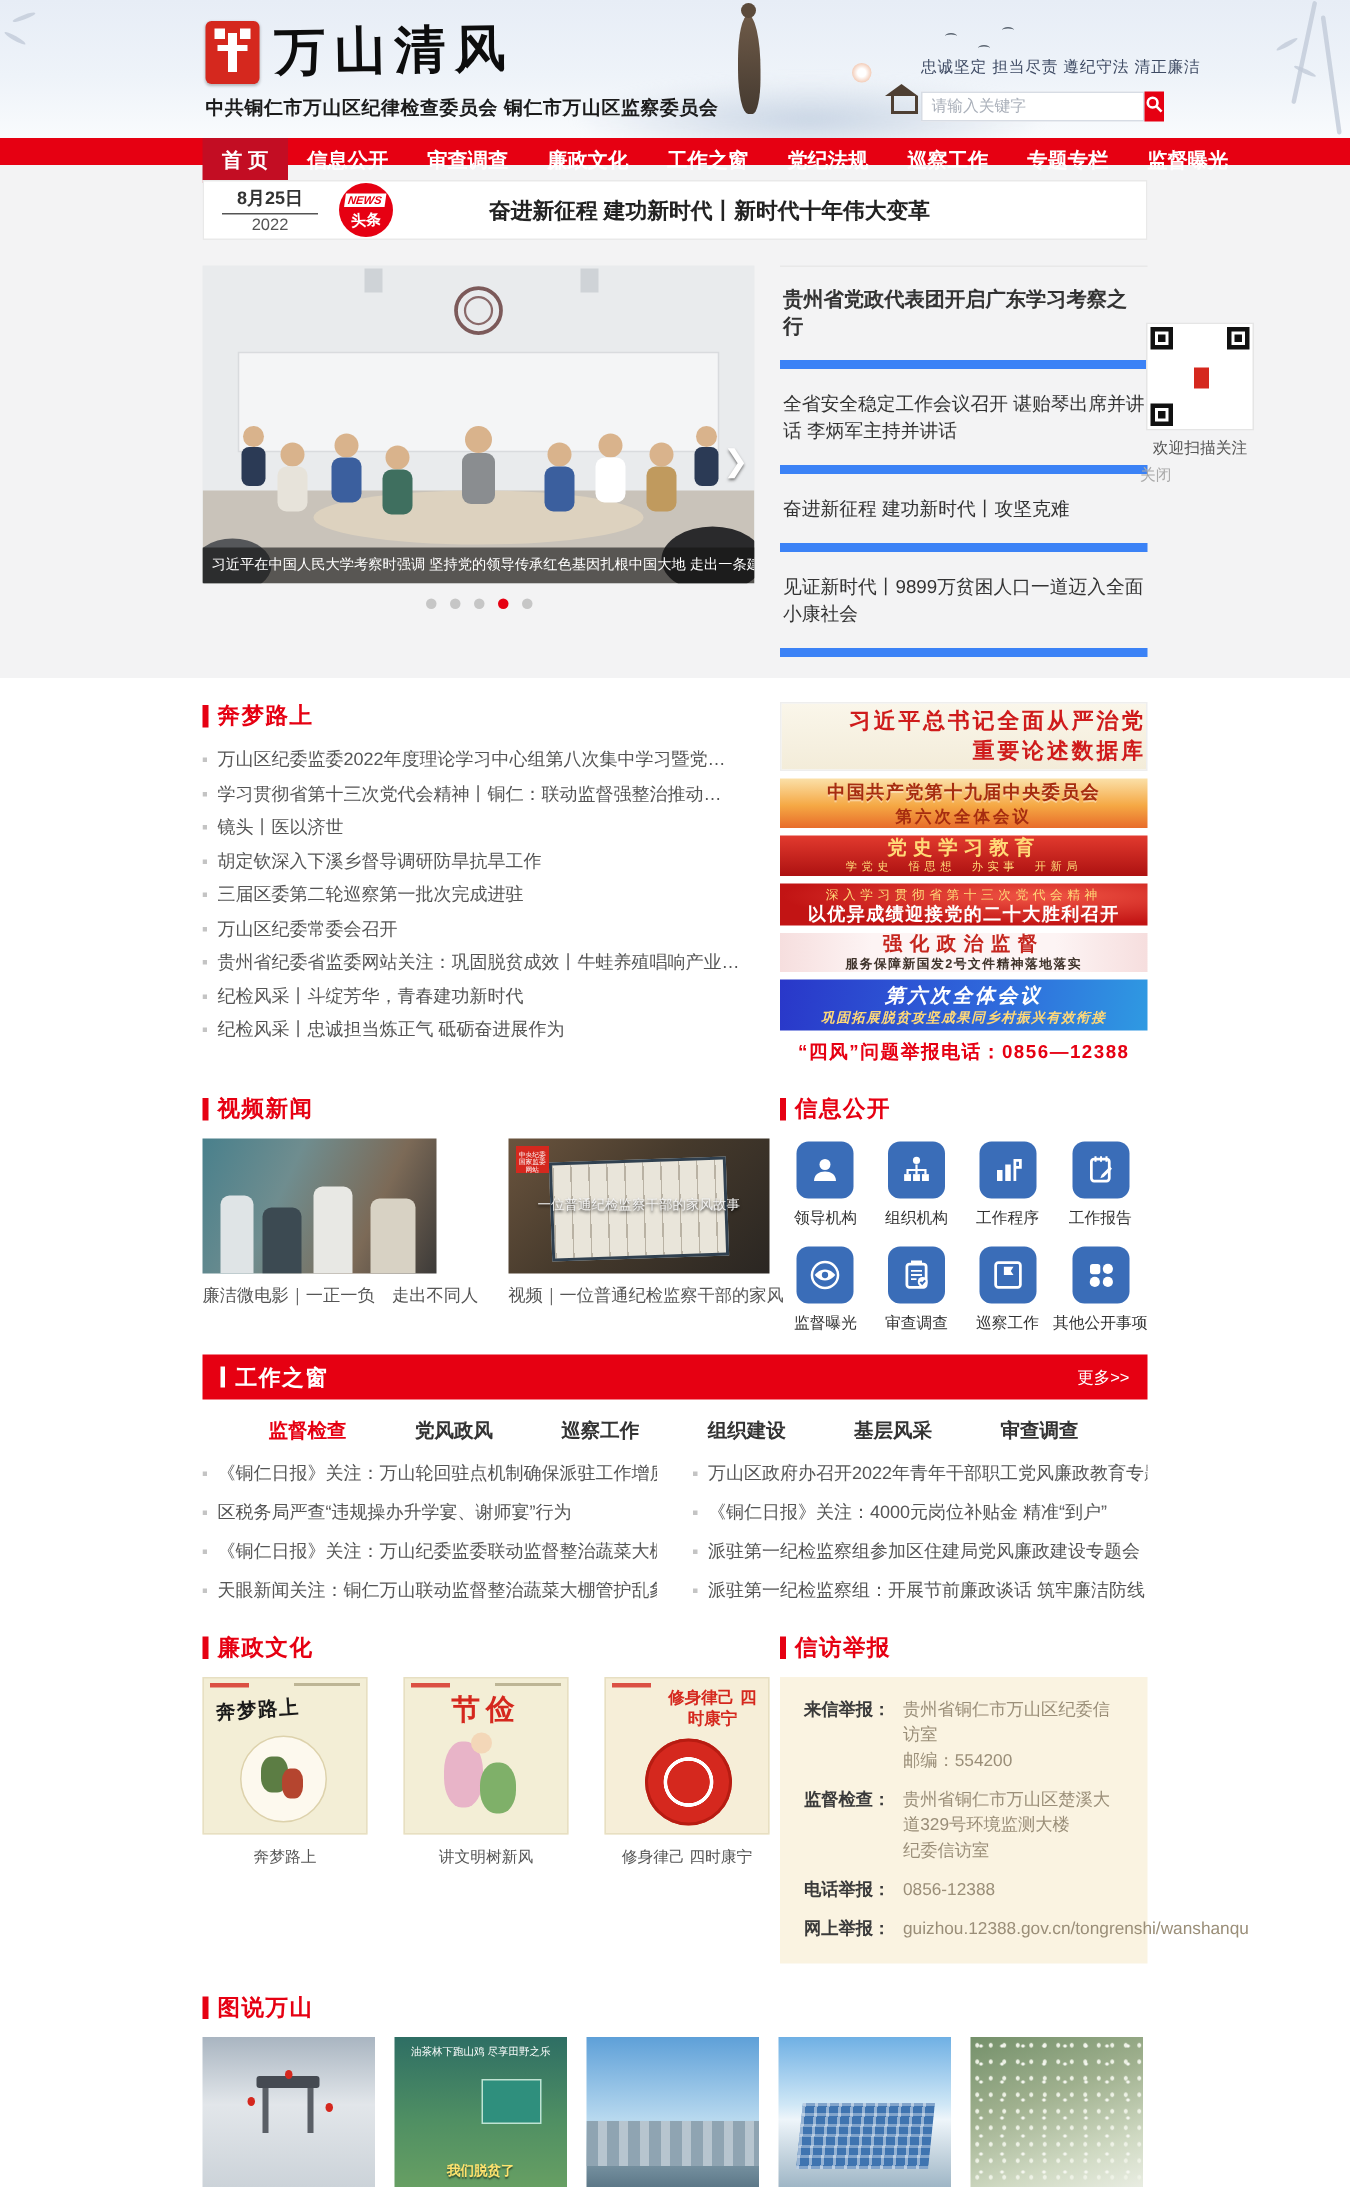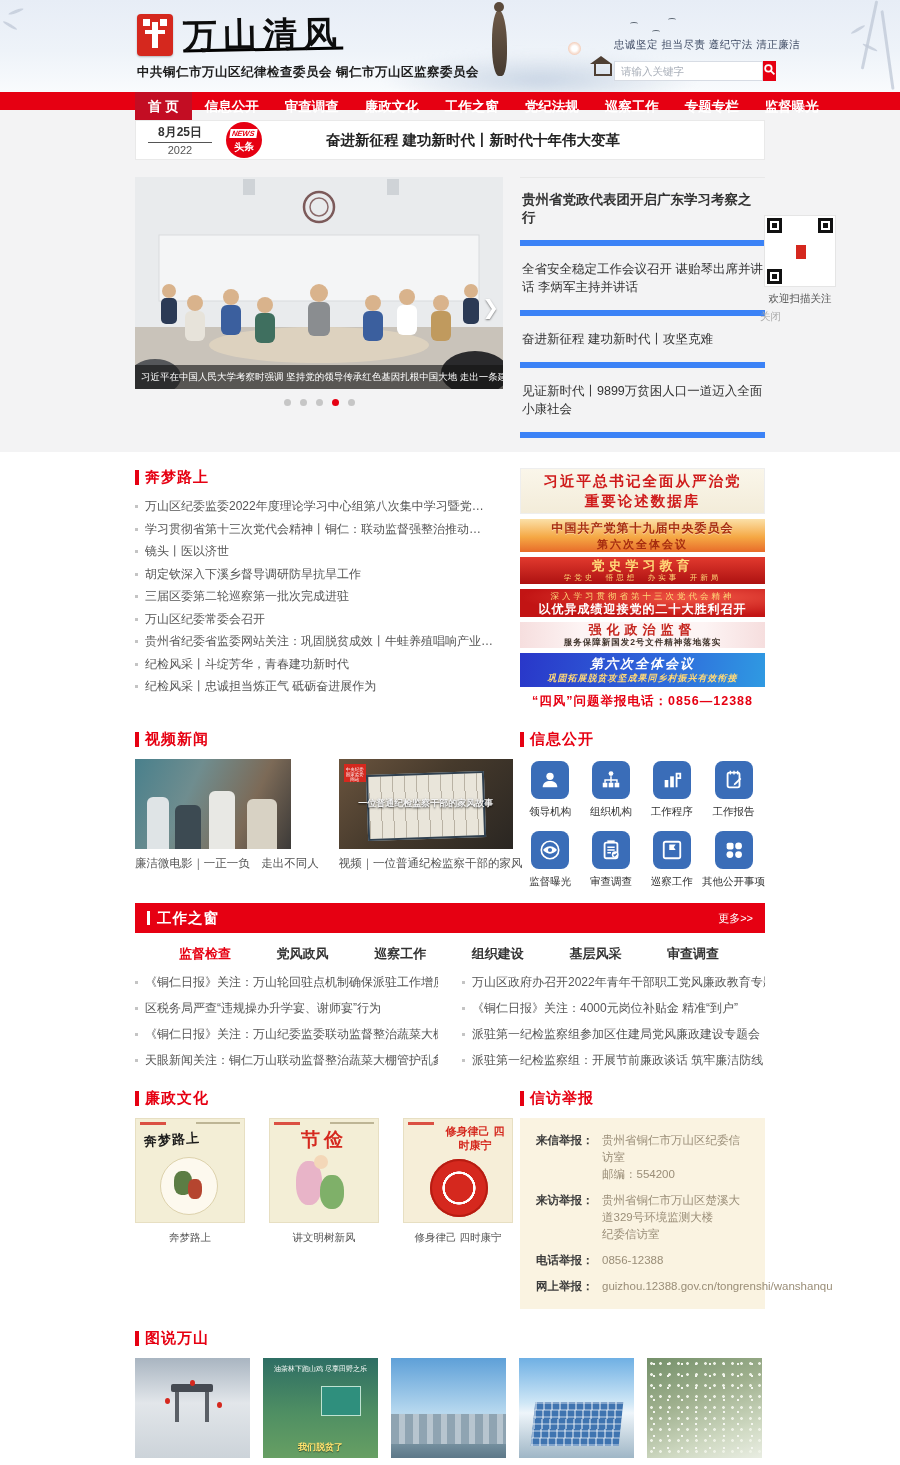--- a/index.html
+++ b/index.html
@@ -11,21 +11,21 @@
   .header{height:92px;background:linear-gradient(180deg,#e7edf6 0%,#eef3f9 55%,#f9fbfd 100%);position:relative;overflow:hidden;}
   .hd-mist{position:absolute;left:380px;top:52px;width:320px;height:46px;background:radial-gradient(ellipse at 50% 60%,#c9d5e4 0%,rgba(201,213,228,0) 70%);filter:blur(4px);}
   .hd-rock{position:absolute;left:492px;top:10px;width:15px;height:66px;background:linear-gradient(180deg,#6e5a48,#453a30);border-radius:45% 55% 35% 45%;}
   .hd-rock:before{content:"";position:absolute;left:2px;top:-8px;width:10px;height:10px;background:#5b4a3b;border-radius:50%;}
   .hd-sun{position:absolute;left:568px;top:42px;width:13px;height:13px;border-radius:50%;background:radial-gradient(circle,#fff 30%,#f3cdb9 70%,rgba(243,205,185,0));}
   .hd-pav{position:absolute;left:590px;top:56px;width:0;height:0;border-left:11px solid transparent;border-right:11px solid transparent;border-bottom:8px solid #4e3f33;}
   .hd-pav:after{content:"";position:absolute;left:-7px;top:8px;width:14px;height:10px;border-left:2px solid #4e3f33;border-right:2px solid #4e3f33;border-bottom:2px solid #4e3f33;}
   .hd-bird{position:absolute;width:8px;height:4px;border-top:1.5px solid #5a6470;border-radius:50% 50% 0 0;}
   .hd-bamboo{position:absolute;width:3px;background:#c2cbd8;border-radius:2px;opacity:.8;}
   .hd-leaf{position:absolute;width:16px;height:3px;background:#c2cbd8;border-radius:50%;opacity:.8;}
-  .logo-row{position:absolute;left:137px;top:14px;display:flex;align-items:flex-start;gap:10px;text-decoration:underline;}
+  .logo-row{position:absolute;left:137px;top:14px;display:flex;align-items:flex-start;gap:10px;}
   .seal{width:36px;height:42px;background:#d5281e;border-radius:4px;position:relative;box-shadow:0 1px 2px rgba(0,0,0,.25);}
   .seal i{position:absolute;background:#fff;}
   .seal .a{left:6px;top:5px;width:7px;height:7px;}
   .seal .b{left:23px;top:5px;width:7px;height:7px;}
   .seal .c{left:15px;top:8px;width:6px;height:26px;}
   .seal .d{left:8px;top:16px;width:20px;height:4px;}
   .logo-title{font-family:"DejaVu Serif","Liberation Serif",serif;font-size:34px;font-weight:bold;color:#0d0d0d;letter-spacing:6px;transform:rotate(-1deg);line-height:40px;}
   .org-line{position:absolute;left:137px;top:64px;font-size:12.5px;font-weight:bold;color:#1c1c1c;letter-spacing:.5px;}
   .hd-right{position:absolute;left:614px;top:38px;width:160px;}
   .slogan{font-size:10.5px;color:#3e4a63;letter-spacing:.5px;white-space:nowrap;}
@@ -83,21 +83,21 @@
   .cols{display:flex;gap:17px;}
   .col-l{width:368px;flex:0 0 auto;}
   .col-r{flex:1;min-width:0;}
   .nitem{display:flex;align-items:flex-start;gap:7px;font-size:12px;color:#555;line-height:22.5px;cursor:pointer;white-space:nowrap;overflow:hidden;}
   .nitem .sq{flex:0 0 auto;width:3px;height:3px;background:#c4c4c4;margin-top:10px;}
   .nitem.lead{color:#222;font-weight:bold;}
 
   
   .banners{display:flex;flex-direction:column;gap:5px;}
   .bn{width:100%;display:flex;flex-direction:column;align-items:center;justify-content:center;cursor:pointer;overflow:hidden;}
-  .bn1{height:46px;background:linear-gradient(180deg,#faf6ea,#f3ecd9);border:1px solid #eee;}
+  .bn1{height:46px;background:linear-gradient(180deg,#faf6ea,#f3ecd9);border:1px solid #eee;align-items:flex-end;}
   .bn1 .l1,.bn1 .l2{font-family:"DejaVu Serif","Liberation Serif",serif;color:#cf1b1b;font-weight:bold;font-size:14.5px;letter-spacing:2px;line-height:20px;}
   .bn2{height:33px;background:linear-gradient(180deg,#fbe0a8 0%,#f5a844 55%,#e86c2a 100%);}
   .bn2 .l1{color:#a62c10;font-weight:bold;font-size:12px;letter-spacing:1px;text-shadow:0 1px 0 rgba(255,255,255,.4);}
   .bn2 .l2{color:#a62c10;font-weight:bold;font-size:11px;letter-spacing:2px;}
   .bn3{height:27px;background:linear-gradient(180deg,#e23a2e,#ad1111);}
   .bn3 .l1{font-family:"DejaVu Serif","Liberation Serif",serif;color:#ffd978;font-weight:bold;font-size:13px;letter-spacing:4px;line-height:14px;}
   .bn3 .l2{color:#ffd978;font-size:7.5px;letter-spacing:3px;line-height:10px;}
   .bn4{height:28px;background:radial-gradient(ellipse at 70% 30%,#f05545,#c21414 70%);}
   .bn4 .l1{color:#ffd978;font-size:8.5px;letter-spacing:3px;line-height:11px;}
   .bn4 .l2{color:#fff;font-weight:bold;font-size:12px;letter-spacing:1px;line-height:14px;}
@@ -112,21 +112,21 @@
 
   
   .videos{display:flex;gap:20px;margin-top:10px;}
   .vbox{cursor:pointer;}
   .vthumb{height:90px;position:relative;overflow:hidden;}
   .v1{width:156px;background:linear-gradient(115deg,#49808c 0%,#6f8d8f 35%,#7c6a57 70%,#3c3a38 100%);}
   .v1 .p{position:absolute;bottom:0;border-radius:6px 6px 0 0;}
   .v2{width:174px;background:linear-gradient(135deg,#6a543e 0%,#463a2c 45%,#2a2622 100%);}
   .v2 .screen{position:absolute;left:28px;top:14px;width:118px;height:66px;background:#e9e5da;transform:rotate(-2deg);background-image:repeating-linear-gradient(90deg,#b9b2a4 0 1px,transparent 1px 12px);border:2px solid #30404f;}
   .v2 .badge{position:absolute;left:5px;top:5px;width:22px;height:18px;background:#d5281e;color:#fff;font-size:4.5px;line-height:5px;text-align:center;padding-top:3px;}
-  .v2 .ovl{position:absolute;left:0;right:0;top:38px;color:#f3f3f3;font-size:9px;font-weight:bold;text-align:center;text-shadow:0 1px 2px rgba(0,0,0,.8);white-space:nowrap;}
+  .v2 .ovl{position:absolute;left:0;right:0;top:38px;color:#f3f3f3;font-size:9px;font-weight:normal;text-align:center;text-shadow:0 1px 2px rgba(0,0,0,.8);white-space:nowrap;}
   .vcap{font-size:11.5px;color:#555;margin-top:7px;text-align:center;white-space:nowrap;}
 
   
   .igrid{display:grid;grid-template-columns:repeat(4,1fr);row-gap:12px;margin-top:12px;}
   .icell{display:flex;flex-direction:column;align-items:center;cursor:pointer;}
   .tile{width:38px;height:38px;border-radius:8px;background:#3a6db8;display:flex;align-items:center;justify-content:center;}
   .tile svg{width:22px;height:22px;display:block;}
   .ilabel{font-size:10.5px;color:#333;margin-top:6px;white-space:nowrap;}
 
   
@@ -650,21 +650,21 @@
         <div class="sec-title">
           <span class="bar"></span>
           <span class="txt">信访举报</span>
         </div>
         <div class="petition-box">
           <div class="prow">
             <span class="plabel">来信举报：</span>
             <span class="pval"><span>贵州省铜仁市万山区纪委信访室</span><br><span>邮编：554200</span></span>
           </div>
           <div class="prow">
-            <span class="plabel">来访举报：</span>
+            <span class="plabel">监督检查：</span>
             <span class="pval"><span>贵州省铜仁市万山区楚溪大道329号环境监测大楼</span><br><span>纪委信访室</span></span>
           </div>
           <div class="prow">
             <span class="plabel">电话举报：</span>
             <span class="pval">0856-12388</span>
           </div>
           <div class="prow" style="margin-bottom:0;">
             <span class="plabel">网上举报：</span>
             <span class="pval">guizhou.12388.gov.cn/tongrenshi/wanshanqu</span>
           </div>

